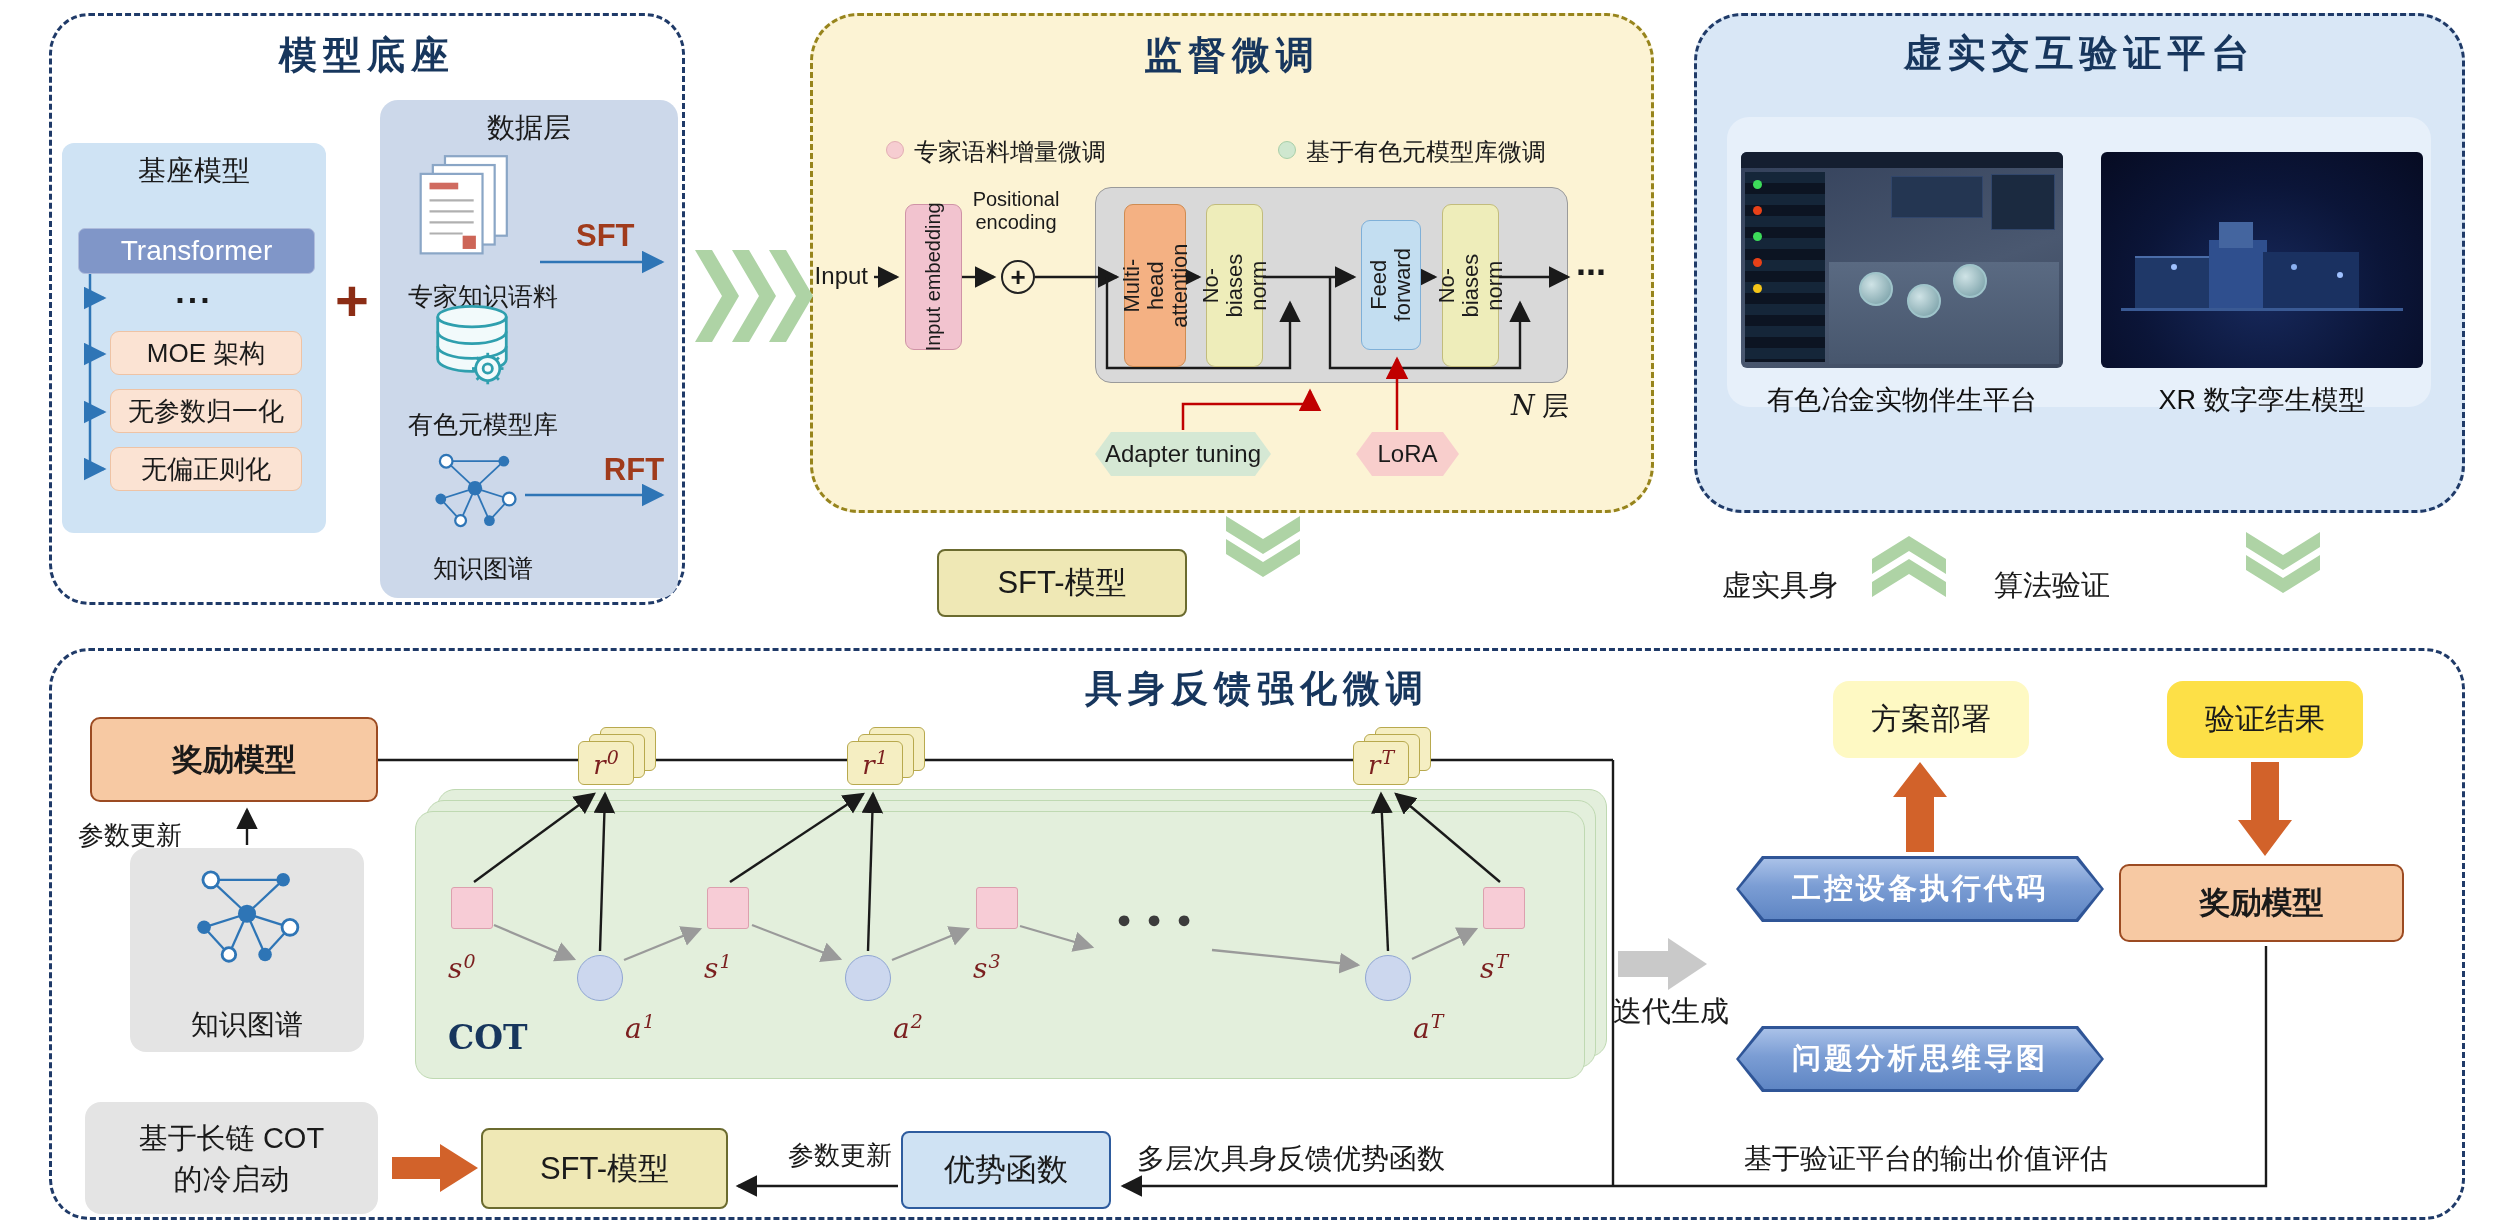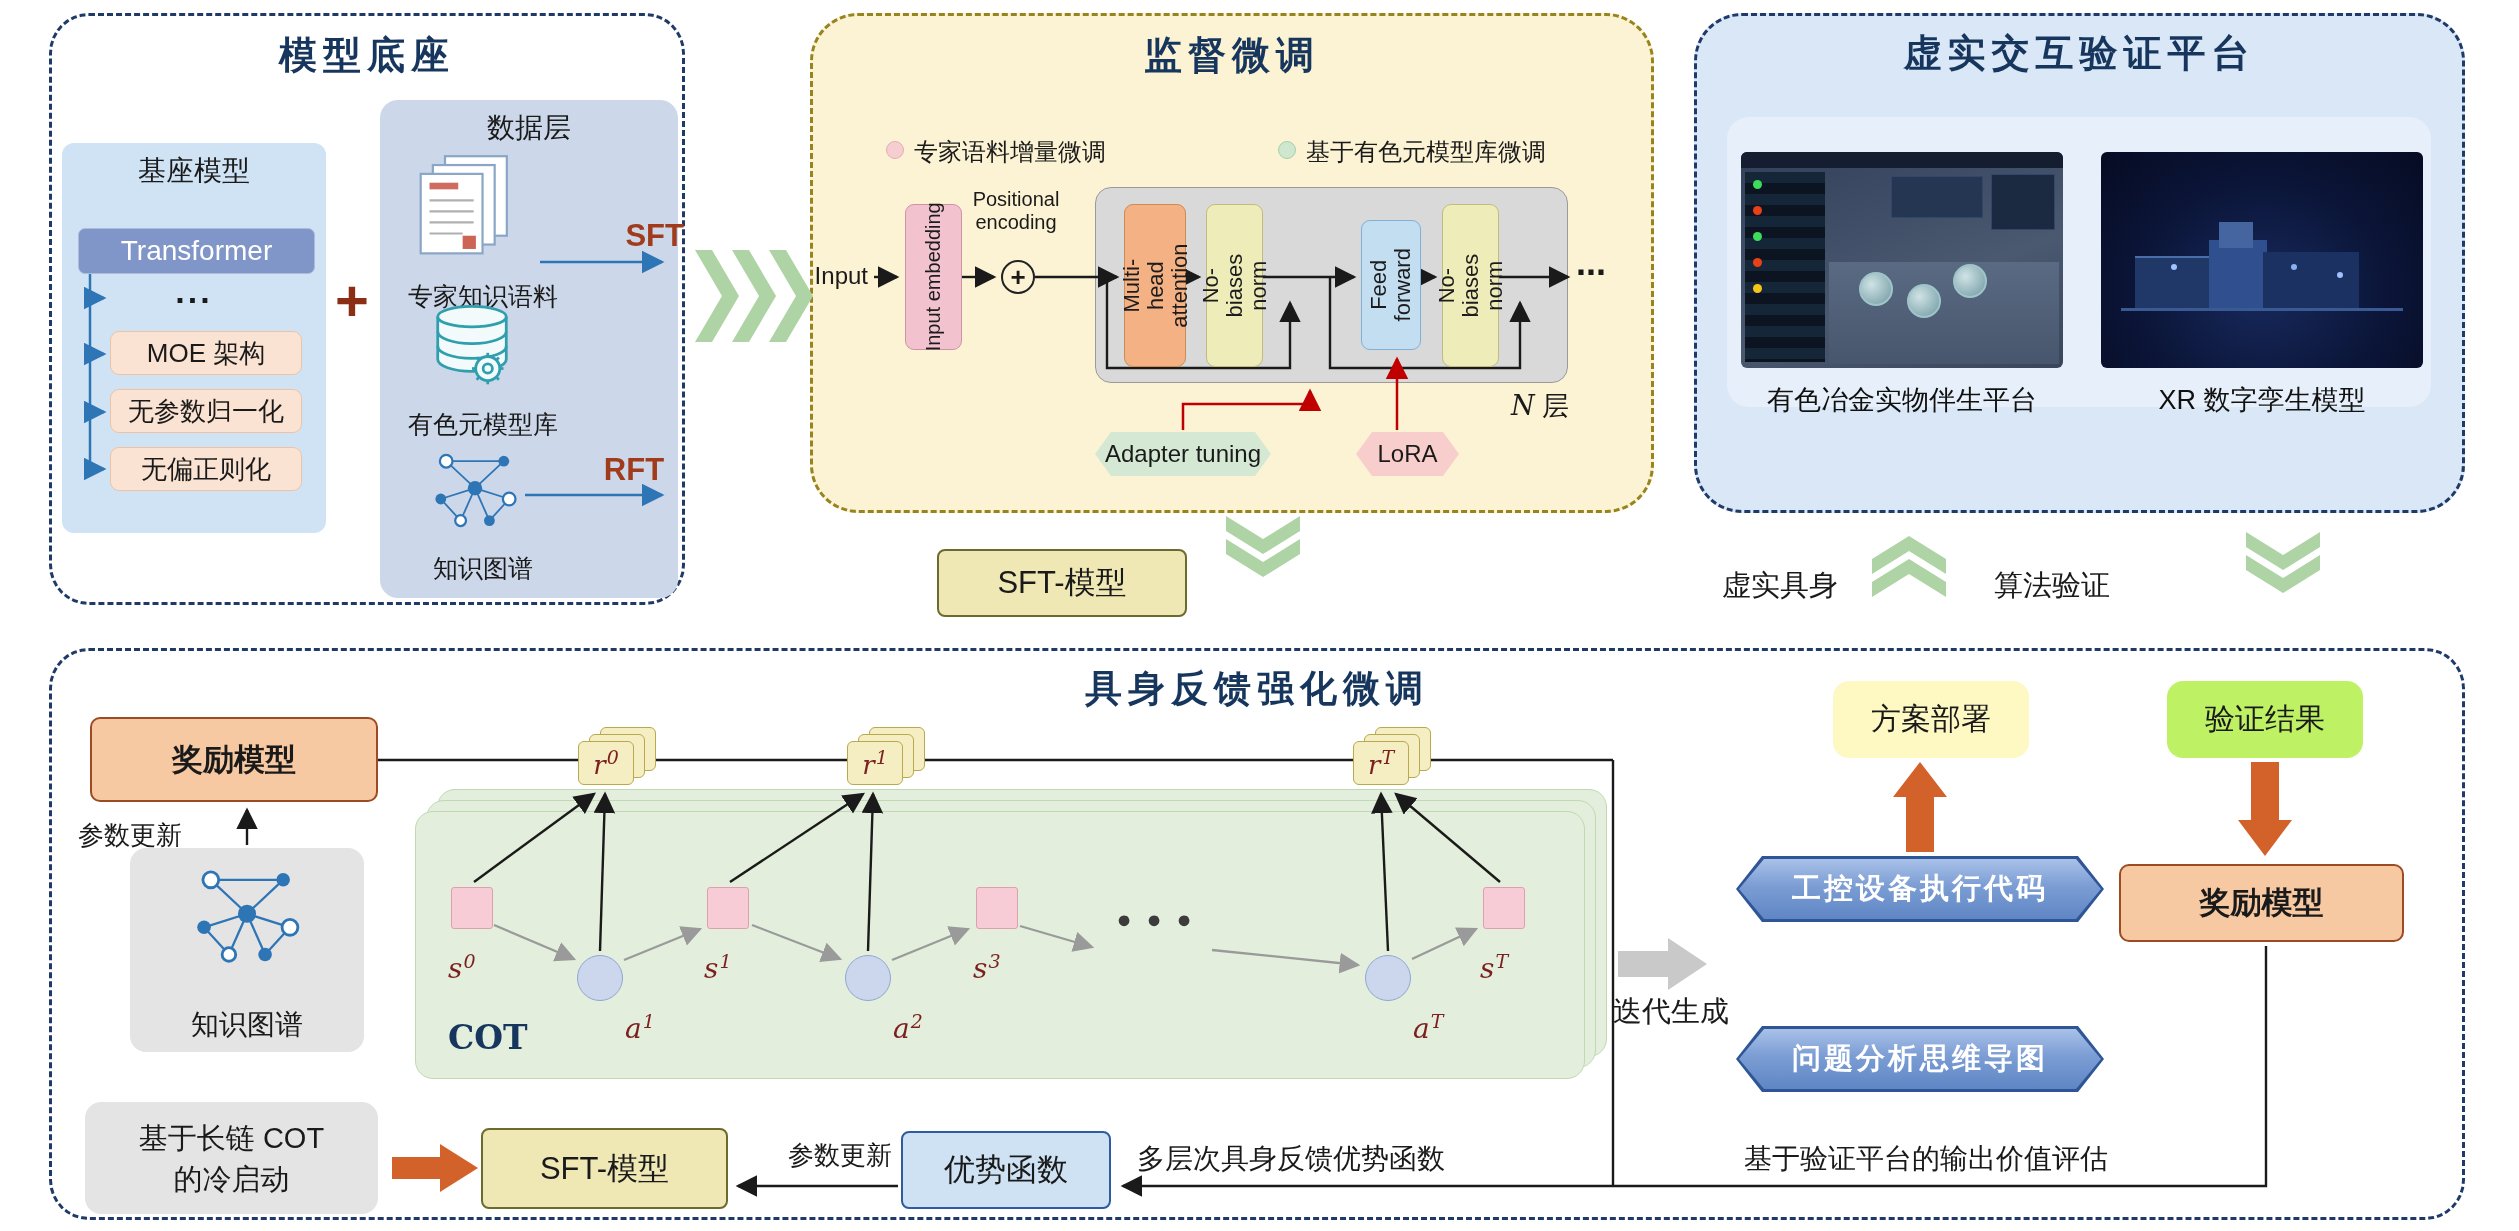--- a/index.html
+++ b/index.html
@@ -156,21 +156,21 @@
       <g stroke="#b0b0b0" stroke-width="2">
         <line x1="12" y1="42" x2="52" y2="42"></line>
         <line x1="12" y1="52" x2="52" y2="52"></line>
         <line x1="12" y1="62" x2="52" y2="62"></line>
         <line x1="12" y1="72" x2="42" y2="72"></line>
       </g>
       <rect x="42" y="74" width="12" height="12" fill="#c44a3a" opacity="0.85"></rect>
     </svg>
   </div>
   <div class="node" style="left:388px;top:280px;width:190px;text-align:center;font-size:25px">专家知识语料</div>
-  <div class="node redlbl" style="left:600px;top:218px;width:84px;text-align:right">SFT</div>
+  <div class="node redlbl" style="left:576px;top:218px;width:84px;text-align:left">SFT</div>
 
   <div class="node" style="left:430px;top:300px;width:84px;height:88px">
     <svg viewBox="0 0 90 95" width="84" height="88">
       <g fill="#f2fafb" stroke="#2f9fae" stroke-width="3">
         <path d="M8,18 v46 c0,7 16,13 37,13 c21,0 37,-6 37,-13 v-46"></path>
         <ellipse cx="45" cy="18" rx="37" ry="11"></ellipse>
         <path d="M8,34 c0,7 16,13 37,13 c21,0 37,-6 37,-13" fill="none"></path>
         <path d="M8,50 c0,7 16,13 37,13 c21,0 37,-6 37,-13" fill="none"></path>
       </g>
       <g stroke="#2f9fae" stroke-width="3" fill="#f2fafb">
@@ -396,19 +396,19 @@
   <div class="lbl" style="left:1586px;top:992px;width:170px;text-align:center;font-size:29px">迭代生成</div>
 
   <div class="hexb" style="left:1736px;top:856px;width:368px;height:66px">
     <div class="hexb-in">工控设备执行代码</div>
   </div>
   <div class="hexb" style="left:1736px;top:1026px;width:368px;height:66px">
     <div class="hexb-in">问题分析思维导图</div>
   </div>
 
   <div class="node center grayround" style="left:1833px;top:681px;width:196px;height:77px;font-size:30px;background:#fef9c3">方案部署</div>
-  <div class="node center grayround" style="left:2167px;top:681px;width:196px;height:77px;font-size:30px;background:#bef264">验证结果</div>
+  <div class="node center grayround" style="left:2167px;top:681px;width:196px;height:77px;font-size:30px;background:#fde047">验证结果</div>
   <div class="node center orangebox" style="left:2119px;top:864px;width:285px;height:78px">奖励模型</div>
 
   <div class="lbl" style="left:1121px;top:1140px;width:340px;text-align:center;font-size:28px">多层次具身反馈优势函数</div>
   <div class="lbl" style="left:1744px;top:1140px;width:420px;font-size:28px">基于验证平台的输出价值评估</div>
 
 </div>
 
 </body></html>

